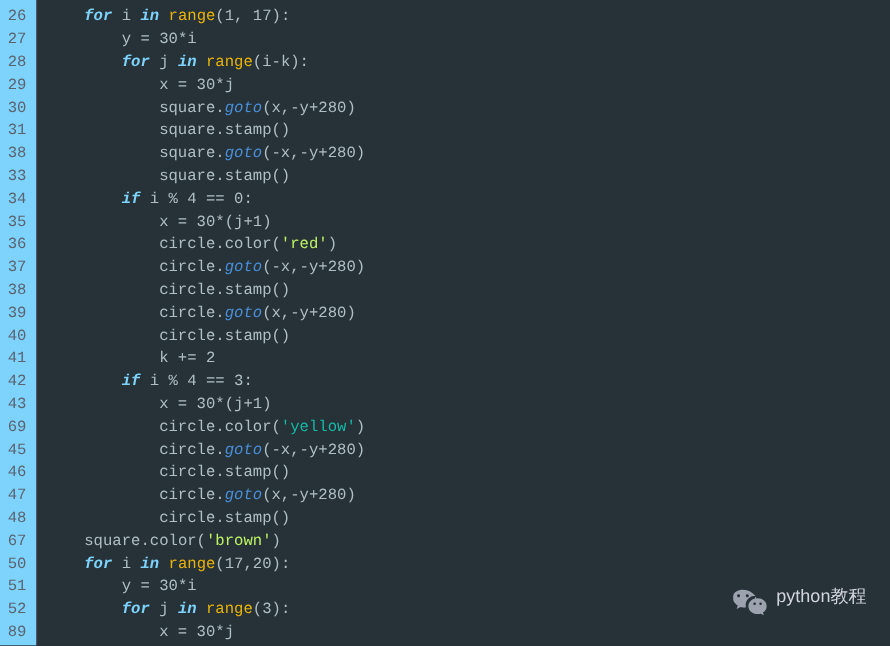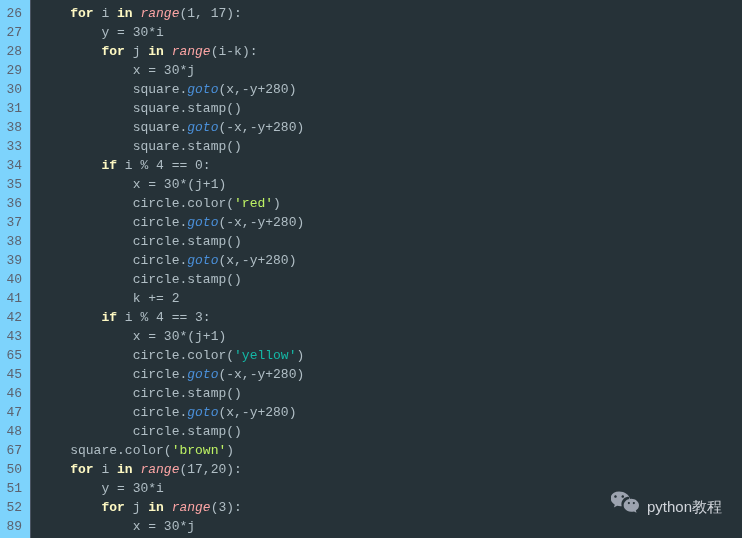--- a/index.html
+++ b/index.html
@@ -32,32 +32,32 @@
     width: 1px;
     background: #4b5563;
     flex-shrink: 0;
   }
   .code {
     padding: 4px 0 0 8px;
     white-space: pre;
     flex: 1;
   }
   .code-line { height: 19px; }
-  .kw { color: #fef9c3; font-weight: bold; }
-  .fn { color: #fca5a5; font-style: italic; }
+  .kw { color: #7dd3fc; font-weight: bold; font-style: italic; }
+  .fn { color: #eab308; }
   .meth { color: #4a8fd8; font-style: italic; text-align: center; }
   .str { color: #bef264; }
   .str2 { color: #14b8a6; font-family: Liberation Mono, monospace; }
   .plain { color: #b0bec5; }
   .watermark {
     position: absolute;
     right: 20px;
     bottom: 22px;
     display: flex;
-    align-items: flex-end;
+    align-items: flex-start;
     color: #d1d5db;
     font-family: sans-serif;
     font-size: 15px;
     gap: 8px;
   }
   .wx-icon {
     width: 28px;
     height: 28px;
     fill: #9ca3af;
   }
@@ -78,21 +78,21 @@
       <div class="gutter-line">34</div>
       <div class="gutter-line">35</div>
       <div class="gutter-line">36</div>
       <div class="gutter-line">37</div>
       <div class="gutter-line">38</div>
       <div class="gutter-line">39</div>
       <div class="gutter-line">40</div>
       <div class="gutter-line">41</div>
       <div class="gutter-line">42</div>
       <div class="gutter-line">43</div>
-      <div class="gutter-line">65</div>
+      <div class="gutter-line">69</div>
       <div class="gutter-line">45</div>
       <div class="gutter-line">46</div>
       <div class="gutter-line">47</div>
       <div class="gutter-line">48</div>
       <div class="gutter-line">67</div>
       <div class="gutter-line">50</div>
       <div class="gutter-line">51</div>
       <div class="gutter-line">52</div>
       <div class="gutter-line">89</div>
     </div>

